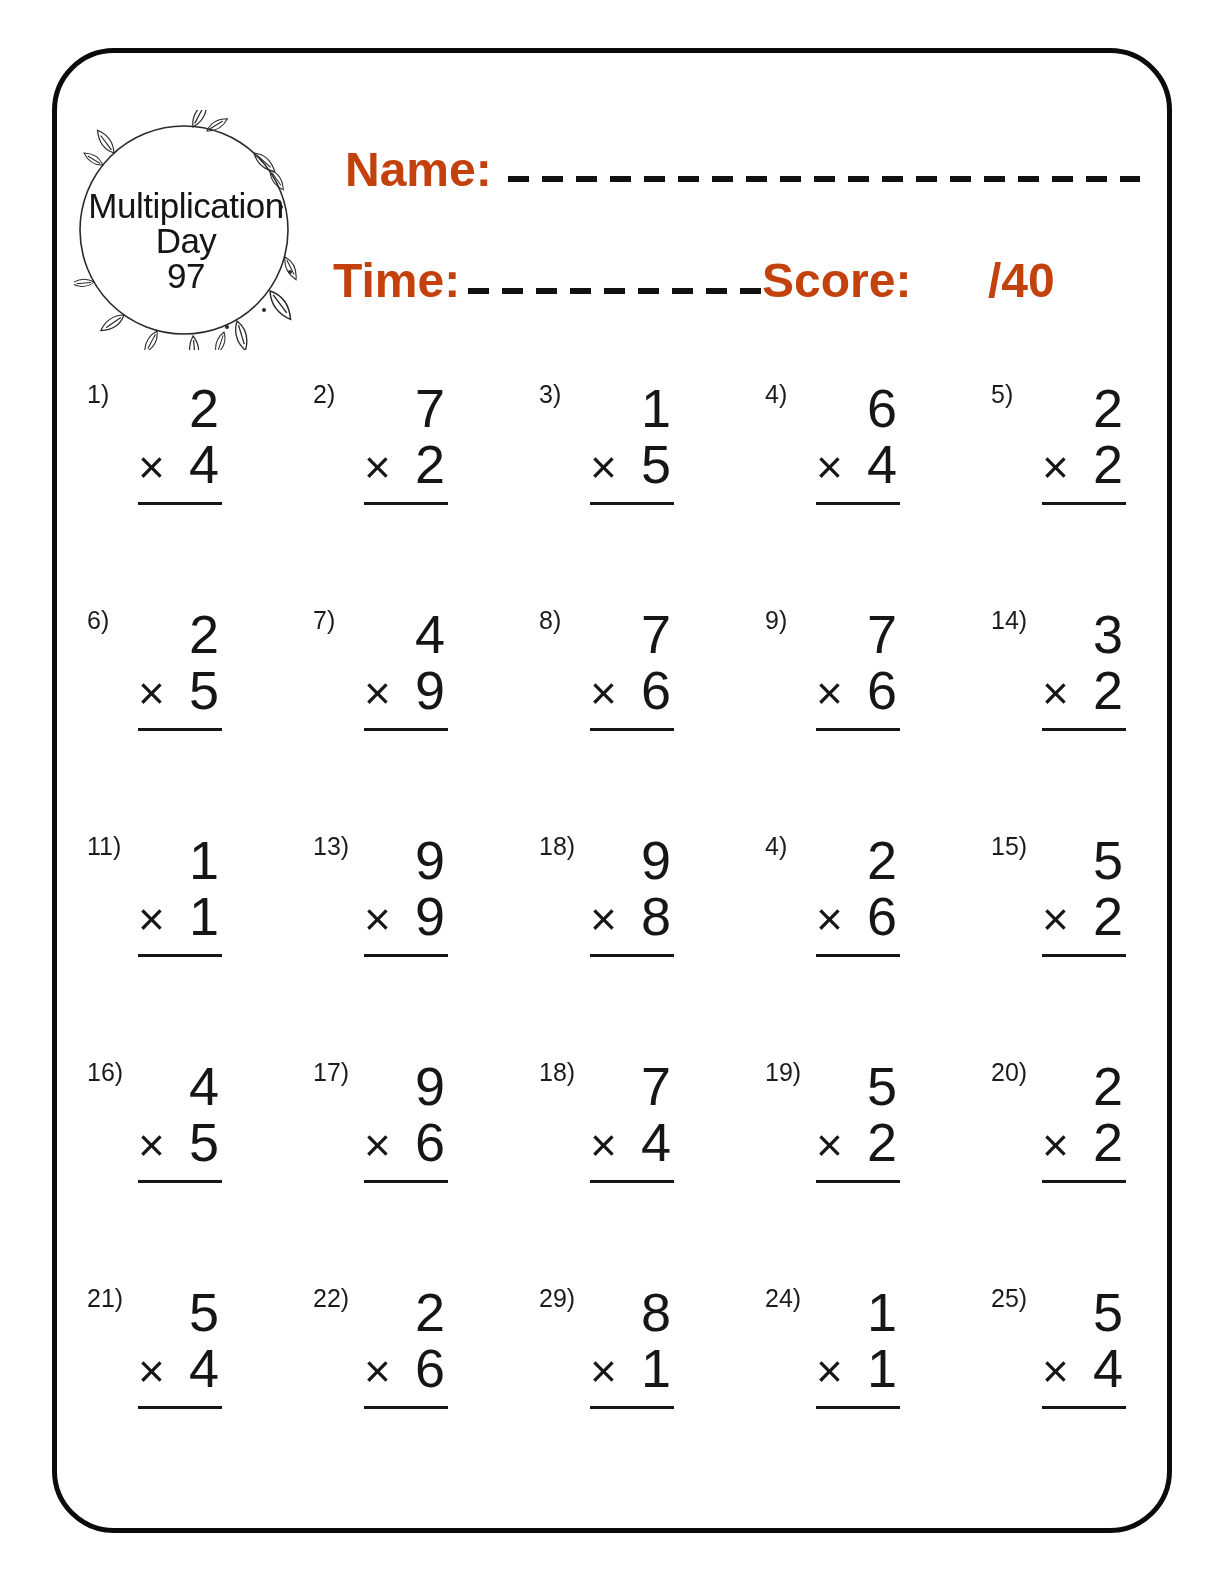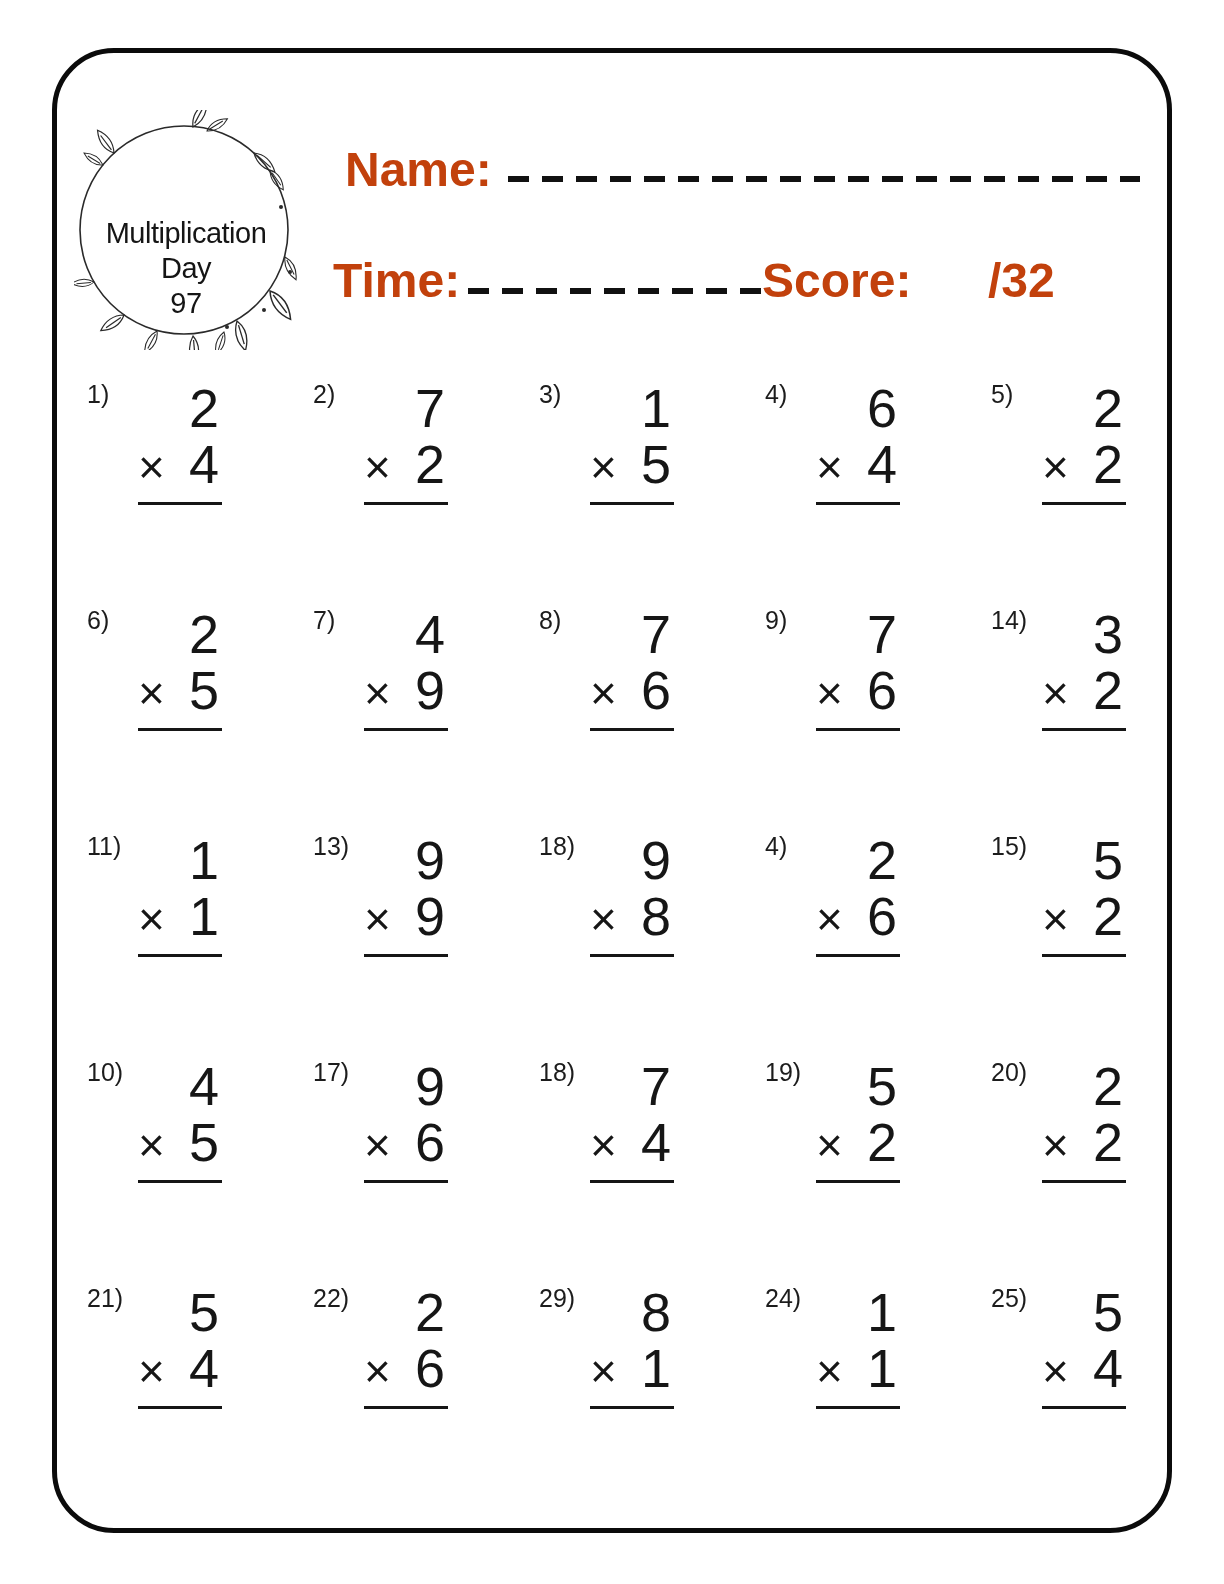--- a/index.html
+++ b/index.html
@@ -16,25 +16,24 @@
     left:52px;top:48px;
     width:1110px;height:1475px;
     border:5px solid #0b0b0b;
     border-radius:62px;
   }
   
   .wreath-svg{position:absolute;left:74px;top:110px;}
   .logo-text{
     position:absolute;left:76px;top:188px;width:220px;
     text-align:center;
-    font-size:29px;line-height:35px;
+    font-size:35px;line-height:35px;
     font-weight:500;
     color:#151515;
     letter-spacing:-0.5px;
-    margin-top:28px;
   }
   
   .hdr-label{
     position:absolute;
     font-size:48px;font-weight:700;
     color:#c2410c;
     letter-spacing:0px;
   }
   .name-label{left:345px;top:142px;}
   .time-label{left:333px;top:253px;}
@@ -121,21 +120,21 @@
   <div>Multiplication</div>
   <div>Day</div>
   <div>97</div>
 </div>
 
 <div class="hdr-label name-label">Name:</div>
 <div class="dash-line name-line"></div>
 <div class="hdr-label time-label">Time:</div>
 <div class="dash-line time-line"></div>
 <div class="hdr-label score-label">Score:</div>
-<div class="hdr-label score-value">/32</div>
+<div class="hdr-label score-value">/40</div>
 
 <div class="grid" id="problems-grid">
   <div class="cell">
     <div class="pnum">1)</div>
     <div class="pblock">
       <div class="top-op">2</div>
       <div class="bottom-row">
         <span class="op">×</span>
         <span>4</span>
       </div>
@@ -320,21 +319,21 @@
       <div class="bottom-row">
         <span class="op">×</span>
         <span>2</span>
       </div>
       <div class="rule"></div>
       <div class="answer-space"></div>
     </div>
   </div>
 
   <div class="cell">
-    <div class="pnum">10)</div>
+    <div class="pnum">16)</div>
     <div class="pblock">
       <div class="top-op">4</div>
       <div class="bottom-row">
         <span class="op">×</span>
         <span>5</span>
       </div>
       <div class="rule"></div>
       <div class="answer-space"></div>
     </div>
   </div>

